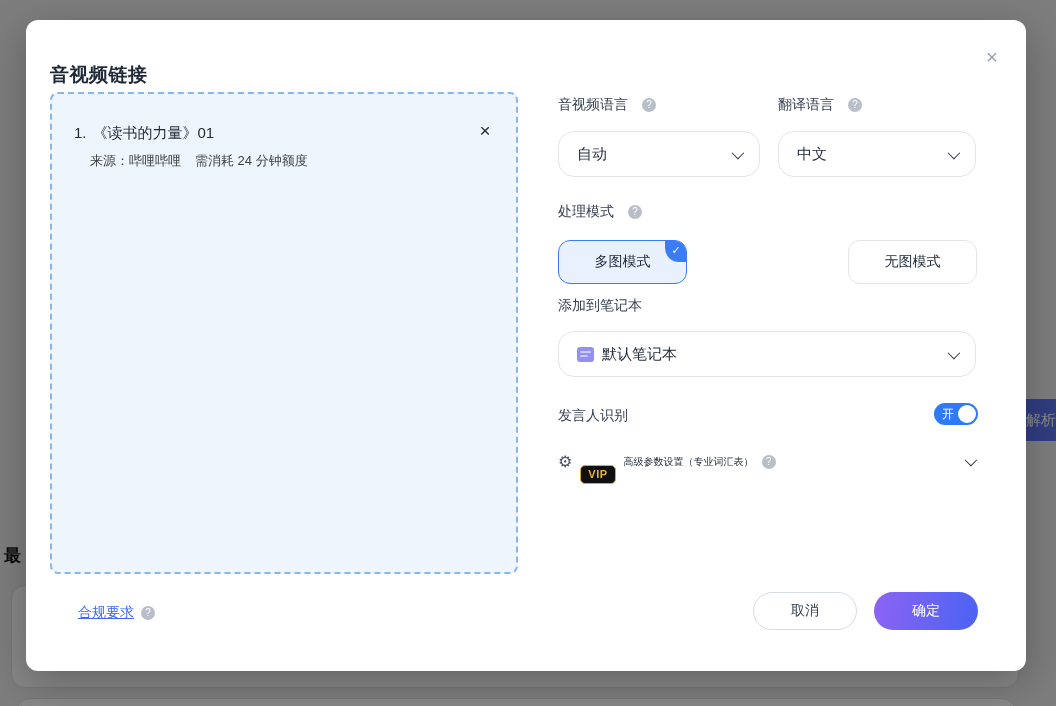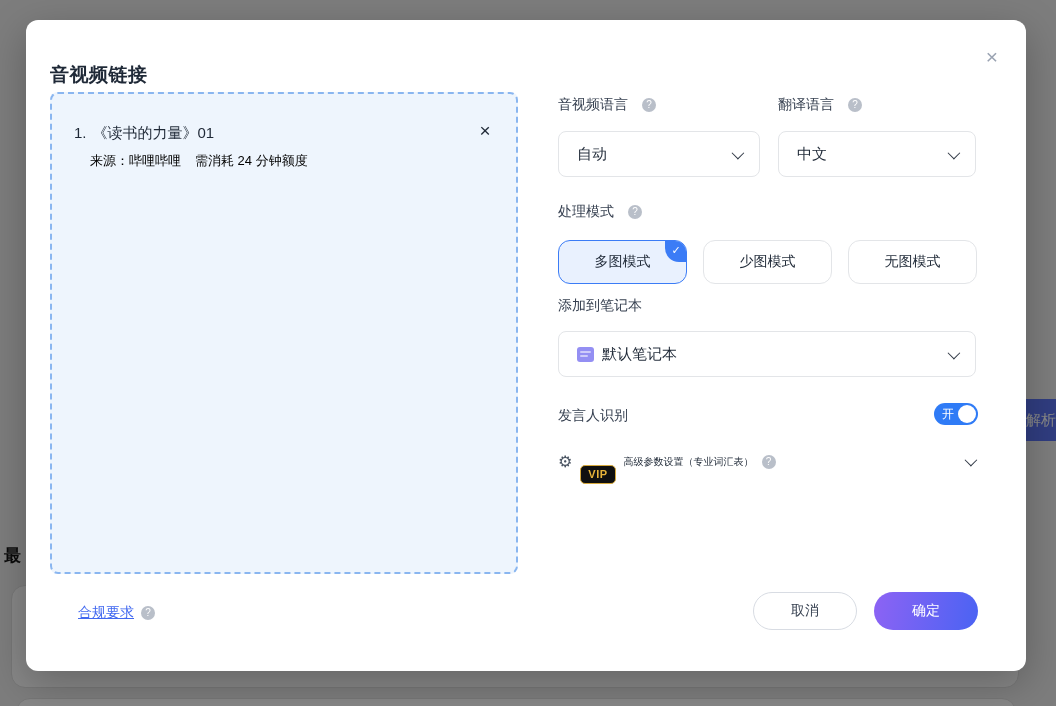--- a/index.html
+++ b/index.html
@@ -52,36 +52,36 @@
   }
   
   .drop-panel{
     position:absolute;left:24px;top:72px;width:468px;height:482px;
     background:#eef5fd;border:2px dashed #8ab6f0;border-radius:8px;
   }
   .file-item{position:relative;padding:30px 24px 0 22px;}
   .file-line1{display:flex;align-items:baseline;font-size:15px;color:#1f2937;}
   .file-index{margin-right:6px;}
   .file-meta{
-    margin:9px 0 0 16px;font-size:13px;color:#000000;display:flex;gap:14px;white-space:nowrap;
+    margin:9px 0 0 16px;font-size:13px;color:#404040;display:flex;gap:14px;white-space:nowrap;
   }
   .file-remove{
     position:absolute;right:20px;top:26px;width:22px;height:22px;
     text-align:center;line-height:21px;font-size:19px;color:#1f2937;cursor:pointer;
   }
   
   .field-label{
     position:absolute;font-size:14px;color:#374151;display:flex;align-items:center;gap:14px;white-space:nowrap;
   }
   .help-icon{
     width:14px;height:14px;border-radius:50%;background:#b9bfc9;color:#fff;
     font-size:10px;line-height:14px;text-align:center;display:inline-block;flex:0 0 auto;
   }
   .select{
-    position:absolute;height:46px;background:#fff;border:1px solid #e3e5e8;border-radius:8px;
+    position:absolute;height:46px;background:#fff;border:1px solid #e3e5e8;border-radius:16px;
     display:flex;align-items:center;padding:0 18px;font-size:15px;color:#1f2937;cursor:pointer;
   }
   .select .chev{margin-left:auto;}
   .chev{
     width:9px;height:9px;border-right:1.7px solid #2f3744;border-bottom:1.7px solid #2f3744;
     transform:rotate(45deg) translateY(-2px);display:inline-block;flex:0 0 auto;
   }
   .mode-btn{
     position:absolute;top:220px;width:129px;height:44px;background:#fff;
     border:1px solid #e3e5e8;border-radius:12px;font-size:14px;color:#1f2937;
@@ -195,23 +195,20 @@
   </div>
 
   <div class="field-label" style="left:532px;top:183px;">
     <span>处理模式</span>
     <span class="help-icon">?</span>
   </div>
   <div class="mode-btn selected" style="left:532px;">
     <span>多图模式</span>
     <span class="mode-check">✓</span>
   </div>
-  <div class="mode-btn" style="left:677px;">
-    <span>少图模式</span>
-  </div>
   <div class="mode-btn" style="left:822px;">
     <span>无图模式</span>
   </div>
 
   <div class="field-label" style="left:532px;top:277px;">
     <span>添加到笔记本</span>
   </div>
   <div class="select" style="left:532px;top:311px;width:418px;">
     <span class="notebook-icon"></span>
     <span>默认笔记本</span>

